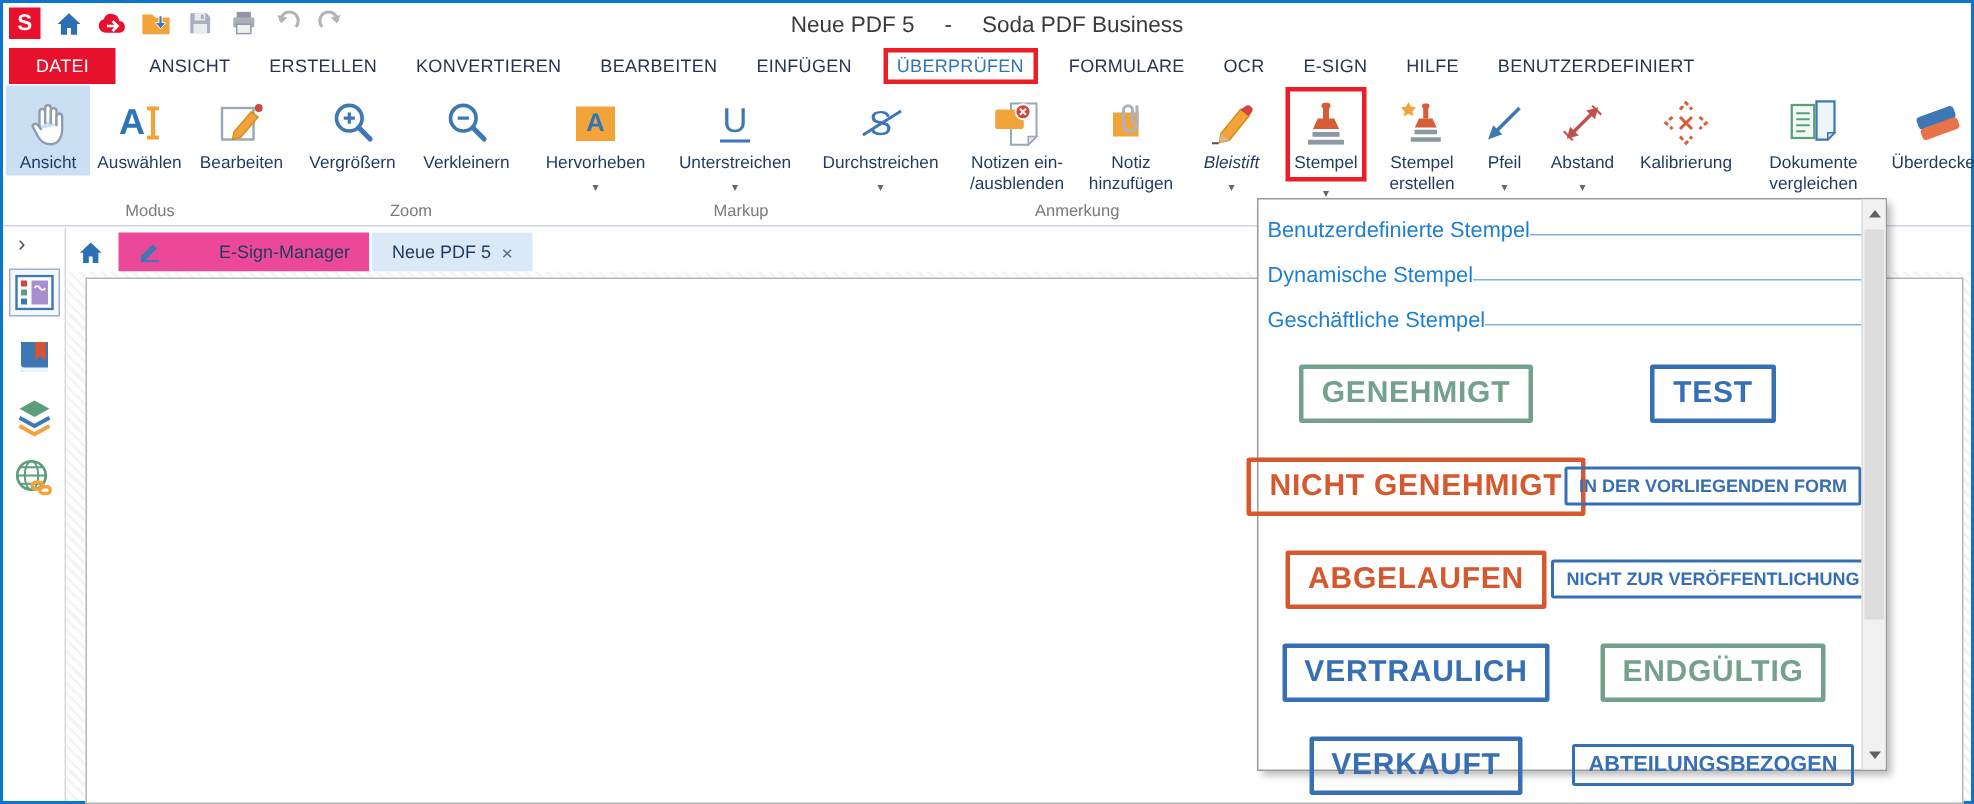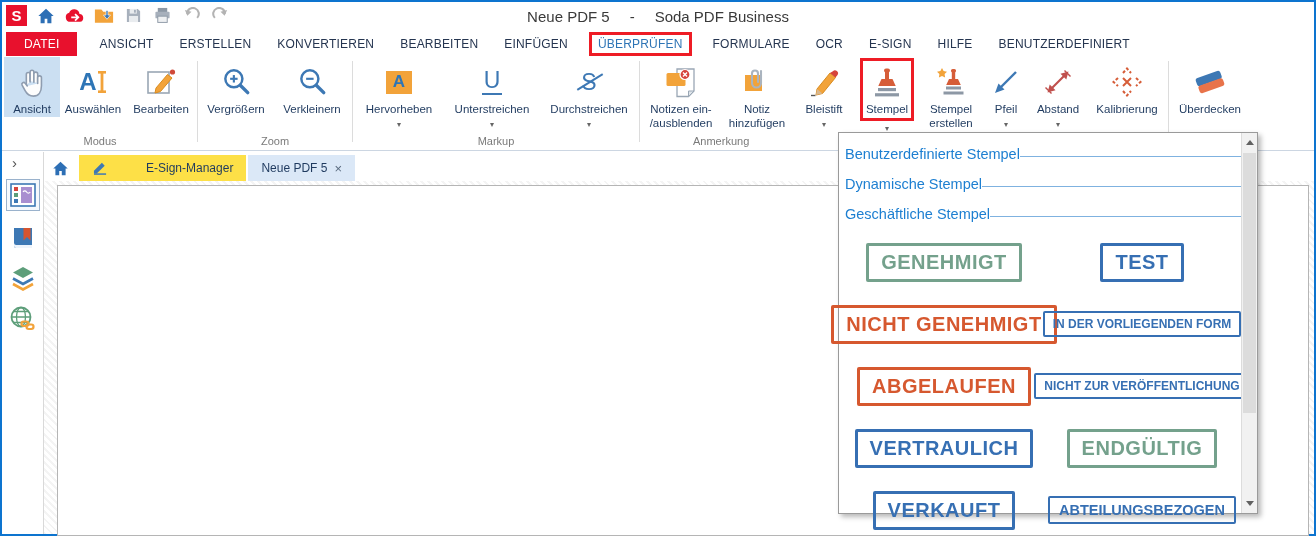--- a/index.html
+++ b/index.html
@@ -57,21 +57,21 @@
   .sidebar { width:42px; border-right:1px solid #d9d9d9; background:#fff;
     display:flex; flex-direction:column; align-items:center; }
   .sb-chevron { align-self:flex-start; margin:2px 0 6px 10px; color:#555; font-size:15px; }
   .sb-icon { margin:7px 0; display:flex; align-items:center; justify-content:center; }
   .sb-icon.selected { border:1px solid #9ab2cc; background:#f5f9fd; padding:3px; margin:2px 0 7px; }
   .main { position:relative; flex:1; }
   .tabstrip { position:relative; height:29px; background:#fff; display:flex; align-items:flex-end; }
   .tab { height:26px; display:flex; align-items:center; gap:7px; font-size:12px;
     color:#1f3a5f; padding:0 13px; margin-right:2px; }
   .tab.home { padding:0 8px; }
-  .tab.esign { background:#fde047;gap:37px; }
+  .tab.esign { background:#ec4899;gap:37px; }
   .tab.active { background:#dbe8f7; }
   .tab .close { color:#5a6b7f; font-size:13px; }
   .workspace { position:absolute; top:29px; left:0; right:0; bottom:0;
     background:repeating-linear-gradient(45deg,#f4f4f4 0 2px,#ffffff 2px 5px); }
   .page { position:absolute; left:13px; top:4px; right:5px; bottom:-2px;
     background:#fff; border:1px solid #b5b5b5; }
 
   
   .dropdown { position:absolute; left:836px; top:130px; width:420px; height:382px;
     background:#fff; border:1px solid #9a9a9a; box-shadow:3px 3px 5px rgba(0,0,0,.28);
@@ -299,21 +299,21 @@
         <div class="rbtn" style="width:72px;">
           <div class="ricon">
             <svg width="32" height="32" viewBox="0 0 32 32">
                 <rect x="4" y="9" width="17" height="16" fill="#f2a33a"></rect>
                 <path d="M20 5v12a4.5 4.5 0 0 1-9 0V7.5a3 3 0 0 1 6 0V16" fill="none" stroke="#aab4bf" stroke-width="2.1" stroke-linecap="round"></path>
               </svg>
           </div>
           <div class="rlabel">Notiz
 hinzufügen</div>
         </div>
-        <div class="rbtn" style="width:62px;">
+        <div class="rbtn" style="width:62px;font-style:italic;">
           <div class="ricon">
             <svg width="30" height="32" viewBox="0 0 30 32">
                 <path d="M8 23 21 7l5.5 4.5L13.5 27.5 7 29z" fill="#f2a33a" stroke="#d98c1f"></path>
                 <path d="M21 7l5.5 4.5 2-2.5a3 3 0 0 0-4.6-3.8z" fill="#d6443c"></path>
                 <path d="M8 23l-1 6 6.5-1.5z" fill="#d8b78e"></path>
                 <path d="M2 29.5h4.5" stroke="#555" stroke-width="1.4"></path>
               </svg>
           </div>
           <div class="rlabel">Bleistift</div>
           <div class="drop">▾</div>
@@ -383,20 +383,32 @@
           <div class="rlabel">Kalibrierung</div>
         </div>
       </div>
       <div class="rgroup-label offset">Anmerkung</div>
     </div>
 
     <div class="vdiv"></div>
 
     <div class="rgroup">
       <div class="rgroup-buttons">
+        <div class="rbtn" style="width:86px;">
+          <div class="ricon">
+            <svg width="38" height="34" viewBox="0 0 38 34">
+                <path d="M21 2.5h12v21l-4.5 4.5H21z" fill="#eef4fb" stroke="#3d78b4" stroke-width="1.5"></path>
+                <path d="M28.5 28l4.5-4.5h-4.5z" fill="#cfe0f2" stroke="#3d78b4"></path>
+                <rect x="4.5" y="5" width="15" height="22" fill="#f2f8f4" stroke="#5d9e7a" stroke-width="1.5"></rect>
+                <path d="M7.5 10.5h9M7.5 14.5h9M7.5 18.5h9M7.5 22.5h6" stroke="#5d9e7a" stroke-width="1.2"></path>
+              </svg>
+          </div>
+          <div class="rlabel">Dokumente
+vergleichen</div>
+        </div>
         <div class="rbtn" style="width:80px;">
           <div class="ricon">
             <svg width="36" height="30" viewBox="0 0 36 30">
                 <g transform="rotate(-20 18 15)">
                   <rect x="5" y="7" width="26" height="8.5" rx="2.5" fill="#3d78b4"></rect>
                   <rect x="5" y="15" width="26" height="8" rx="2.5" fill="#e8734a"></rect>
                 </g>
               </svg>
           </div>
           <div class="rlabel">Überdecken</div>

